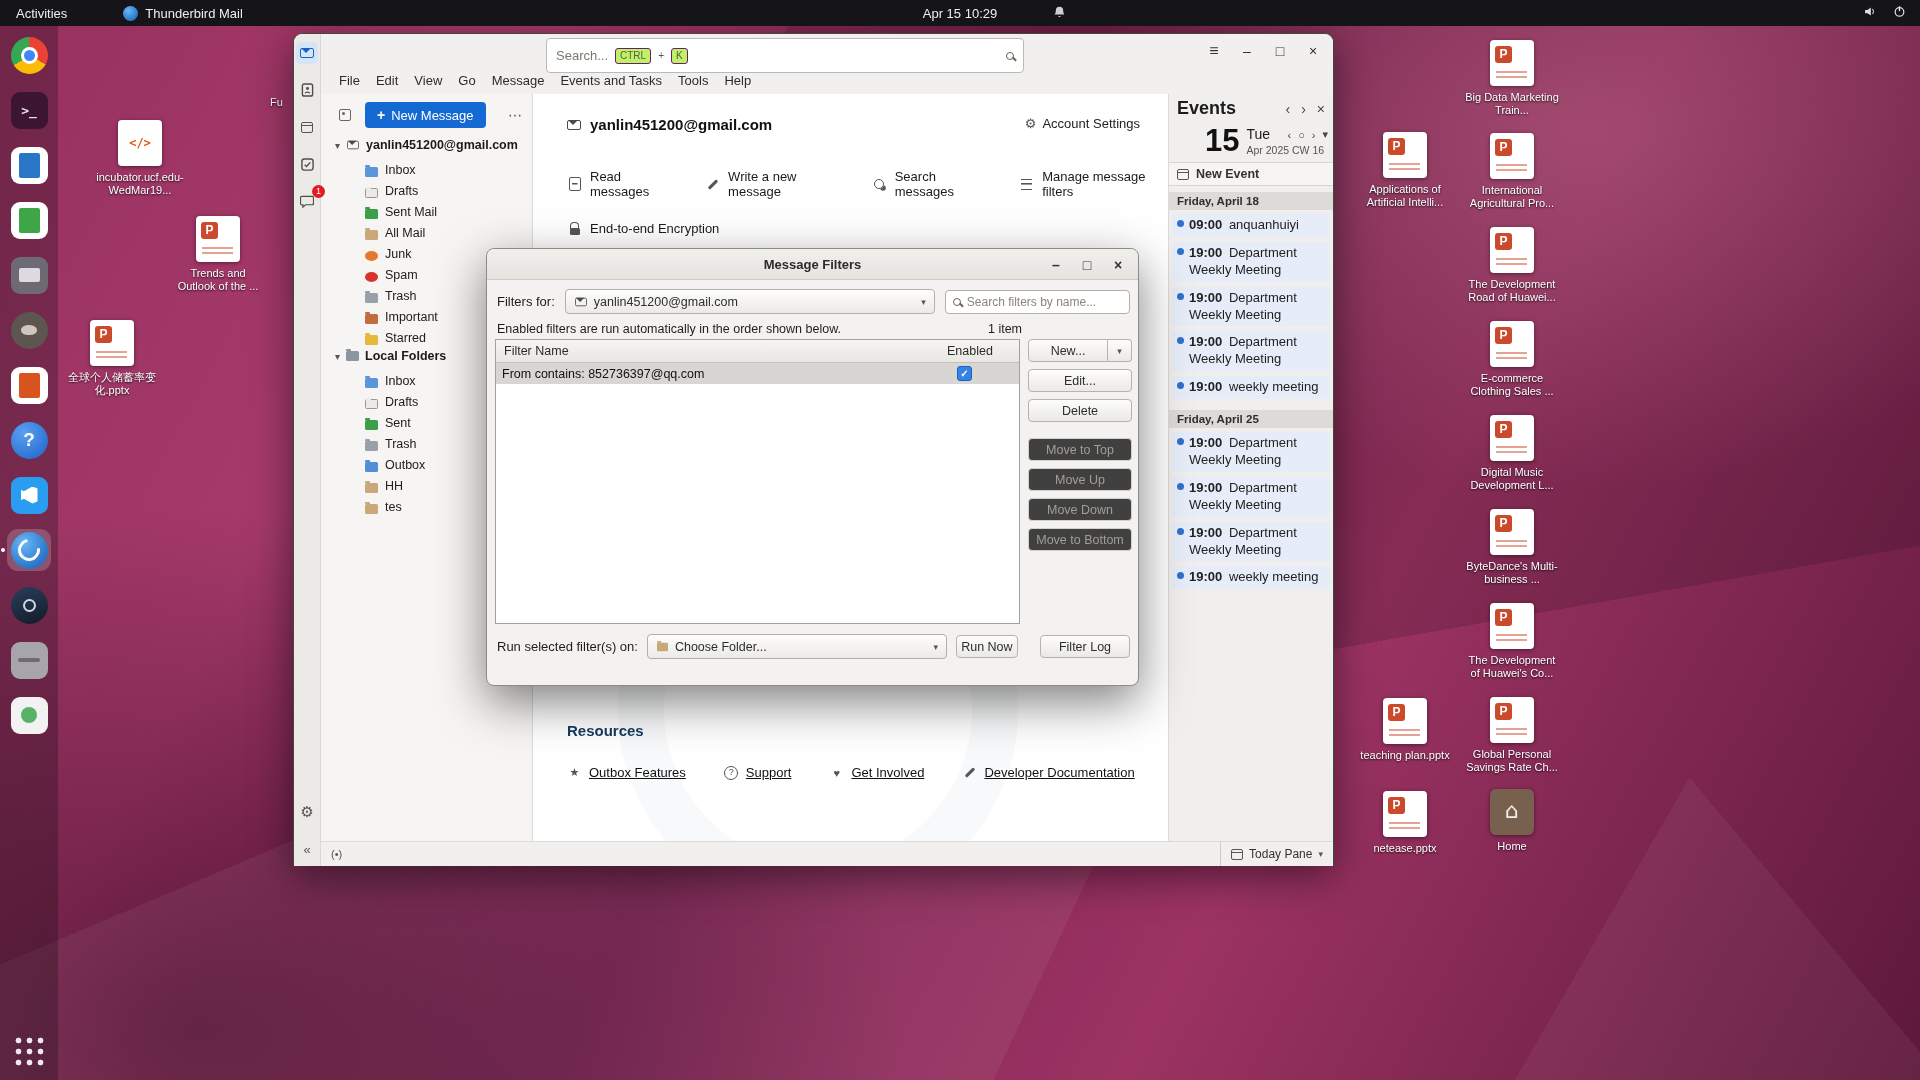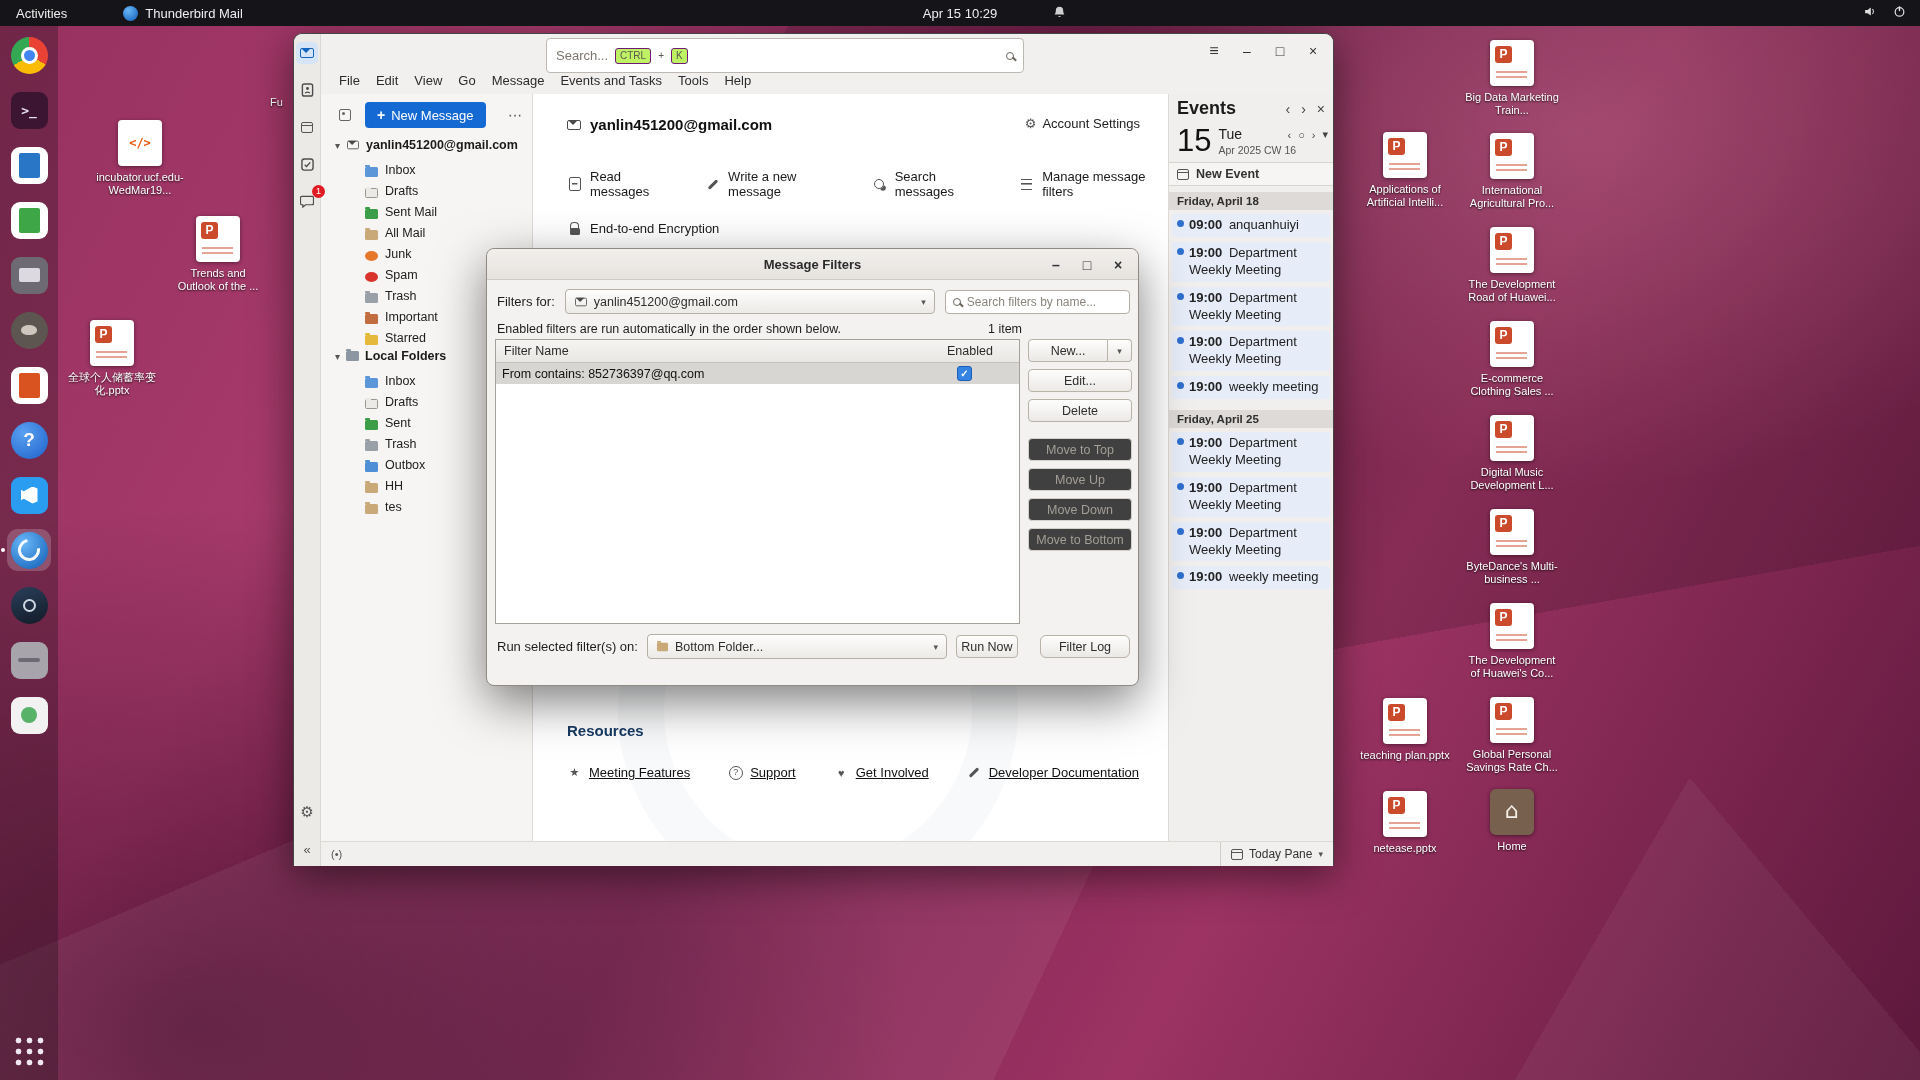--- a/index.html
+++ b/index.html
@@ -191,21 +191,21 @@
   .rtext { text-decoration:underline; }
 
   
   .eventspane { width:165px; background:#f1efee; border-left:1px solid #ddd9d4; flex:none;
     display:flex; flex-direction:column; overflow:hidden; }
   .ep-header { height:29px; display:flex; align-items:center; padding:0 8px; gap:11px; flex:none; }
   .ep-title { font-size:18px; font-weight:bold; color:#1b1b1b; flex:1; }
   .ep-nav { font-size:14px; color:#444; }
   .ep-close { font-size:14px; color:#444; }
   .ep-date { display:flex; padding:2px 4px 6px 8px; position:relative; flex:none; }
-  .ep-day { font-size:31px; font-weight:normal; line-height:1; color:#111; }
+  .ep-day { font-size:31px; font-weight:bold; line-height:1; color:#111;margin-left:28px; }
   .ep-dcol { margin-left:7px; display:flex; flex-direction:column; margin-top:1px; }
   .ep-wd { font-size:14px; font-weight:normal; color:#1b1b1b; }
   .ep-ml { font-size:10.5px; color:#555; margin-top:2px; }
   .ep-ctl { position:absolute; right:5px; top:5px; display:flex; gap:7px; align-items:center; color:#444; font-size:11px; }
   .calico { width:12px; height:11px; border:1.6px solid #555; border-radius:2px; position:relative; flex:none; }
   .calico::before { content:""; position:absolute; left:0; right:0; top:2px; height:1.5px; background:#555; }
   .ep-new { height:24px; border-top:1px solid #d8d5d1; border-bottom:1px solid #d8d5d1; background:#f6f5f3;
     display:flex; align-items:center; gap:7px; padding:0 8px; font-size:12.5px; font-weight:bold; color:#333; flex:none; }
   .ep-sec { background:#dddad7; font-size:11.5px; font-weight:bold; padding:3px 8px; color:#2e2e2e; margin-top:6px; flex:none; }
   .ep-list { padding:4px 3px 0; flex:none; }
@@ -260,21 +260,21 @@
     font-size:12.5px; color:#2e2e2e; display:flex; align-items:center; justify-content:center; }
   .gbtn.disabled { color:#a39e97; background:#404040; border-color:#d5d0c9; }
   .split { display:flex; }
   .split .gbtn:first-child { flex:1; border-radius:4px 0 0 4px; }
   .split .arr { width:24px; border-left:none; border-radius:0 4px 4px 0; font-size:9px; color:#555; }
   .movegrp { display:flex; flex-direction:column; gap:7px; margin-top:9px; }
   .dlg-bottom { position:absolute; left:10px; top:385px; right:8px; display:flex; align-items:center; gap:9px; }
   .selfolder { width:300px; }
   .fi.tinyf { transform:scale(.85); }
   .runnow { width:62px; }
-  .flog { width:90px; margin-left:auto;border-radius:6px; }
+  .flog { width:90px; margin-left:auto; }
 </style>
 </head>
 <body>
 
 <div class="wall"></div>
 
 <div class="topbar">
   <div class="tb-activities">Activities</div>
   <div class="tb-app">
     <span class="tb-appico"></span>
@@ -651,21 +651,21 @@
               <span class="ai lock-ico"></span>
               <span>End-to-end Encryption</span>
             </div>
           </div>
         <div class="mp-resources">
           <div class="res-title">Resources</div>
           <div class="res-links">
 
               <div class="rlink">
                 <span class="ri star-ico"></span>
-                <span class="rtext">Meeting Features</span>
+                <span class="rtext">Outbox Features</span>
               </div>
 
               <div class="rlink">
                 <span class="ri support-ico"></span>
                 <span class="rtext">Support</span>
               </div>
 
               <div class="rlink">
                 <span class="ri heart-ico"></span>
                 <span class="rtext">Get Involved</span>
@@ -832,19 +832,19 @@
 
         <div class="gbtn disabled">Move Down</div>
 
         <div class="gbtn disabled">Move to Bottom</div>
       </div>
   </div>
   <div class="dlg-bottom">
     <span class="dlg-lbl">Run selected filter(s) on:</span>
     <div class="sel selfolder">
       <span class="fi ic-folder tinyf"></span>
-      <span>Bottom Folder...</span>
+      <span>Choose Folder...</span>
       <span class="sel-arr">▾</span>
     </div>
     <div class="gbtn runnow">Run Now</div>
     <div class="gbtn flog">Filter Log</div>
   </div>
 </div>
 
 </body></html>

